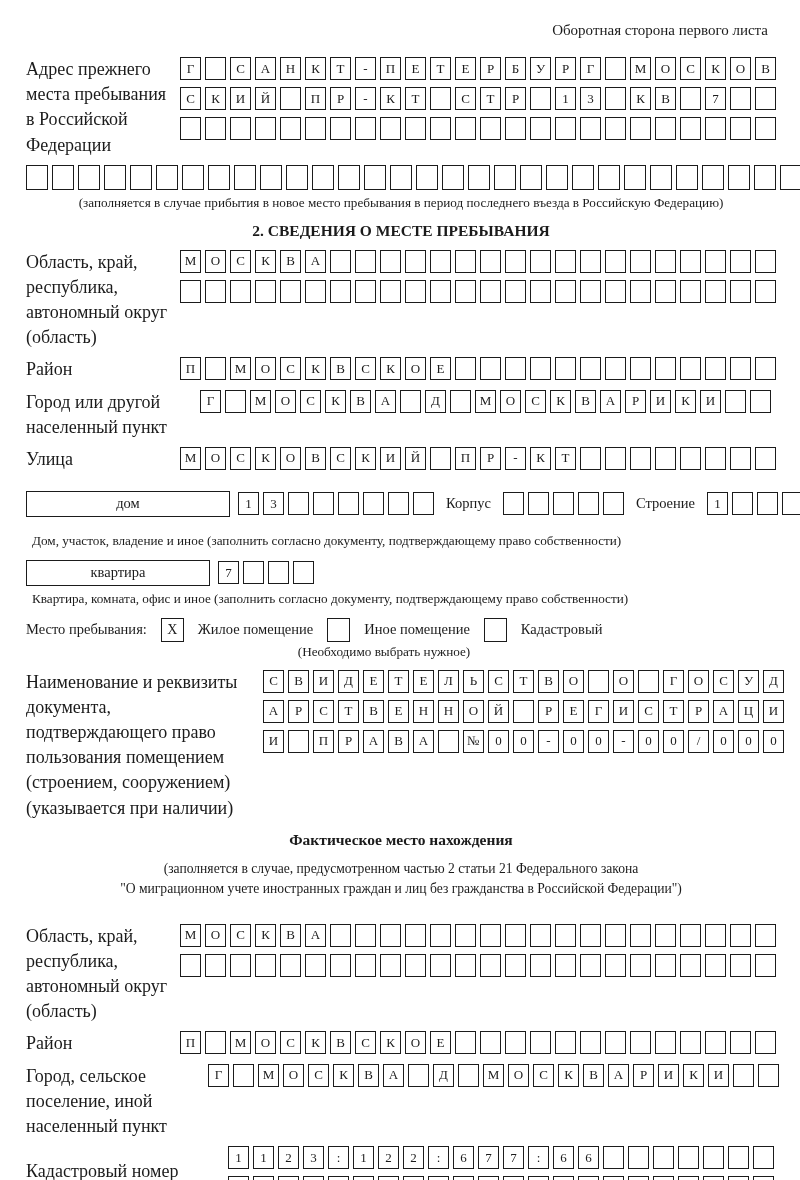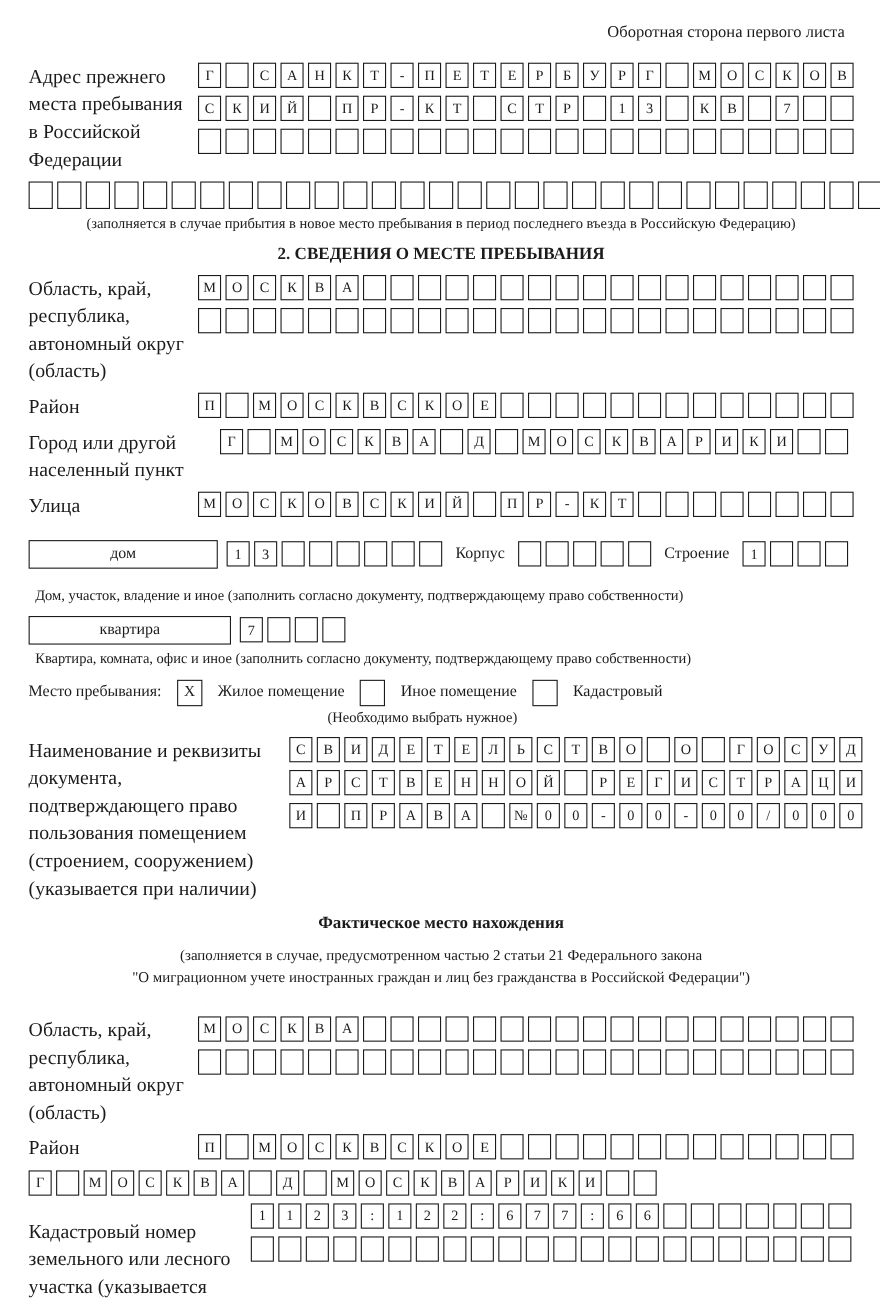--- a/index.html
+++ b/index.html
@@ -32,21 +32,21 @@
   .caption { font-size:13.2px; text-align:center; margin:2px 0 10px 0; line-height:1.35; }
   .caption.left { text-align:left; margin-left:6px; }
 
   .section-title { font-weight:bold; text-align:center; font-size:15.5px; margin:10px 0 10px 0;font-family:Liberation Serif, serif; }
 
   .house-row, .apt-row { display:flex; align-items:center; gap:8px; margin:6px 0 4px 0; }
   .field-box {
     border:1.6px solid #1b1b1b; height:26px; display:flex; align-items:center;
     justify-content:center; font-size:14.5px; background:#fff; flex-shrink:0;
   }
-  .field-box.dom { width:172px; }
+  .field-box.dom { width:204px; }
   .field-box.kvartira { width:184px; }
   .inline-label { font-size:14.5px; margin:16px 4px; }
 
   .stay-row { display:flex; align-items:center; gap:14px; margin:8px 0 2px 0; font-size:14.5px; }
   .checkbox {
     width:23px; height:24px; border:1.6px solid #1b1b1b; display:flex;
     align-items:center; justify-content:center; font-size:14px; flex-shrink:0;
   }
   .hint { font-size:13.2px; margin:2px 0 10px 178px; width:360px; text-align:center; }
 
@@ -543,20 +543,21 @@
         <div class="cell"></div>
         <div class="cell"></div>
         <div class="cell"></div>
         <div class="cell"></div>
         <div class="cell"></div>
         <div class="cell"></div>
       </div>
   </div>
 
   <div class="form-row">
+    <div class="row-label w170">Город, сельское поселение, иной населенный пункт</div>
     <div class="cells">
         <div class="cell">Г</div>
         <div class="cell"></div>
         <div class="cell">М</div>
         <div class="cell">О</div>
         <div class="cell">С</div>
         <div class="cell">К</div>
         <div class="cell">В</div>
         <div class="cell">А</div>
         <div class="cell"></div>

